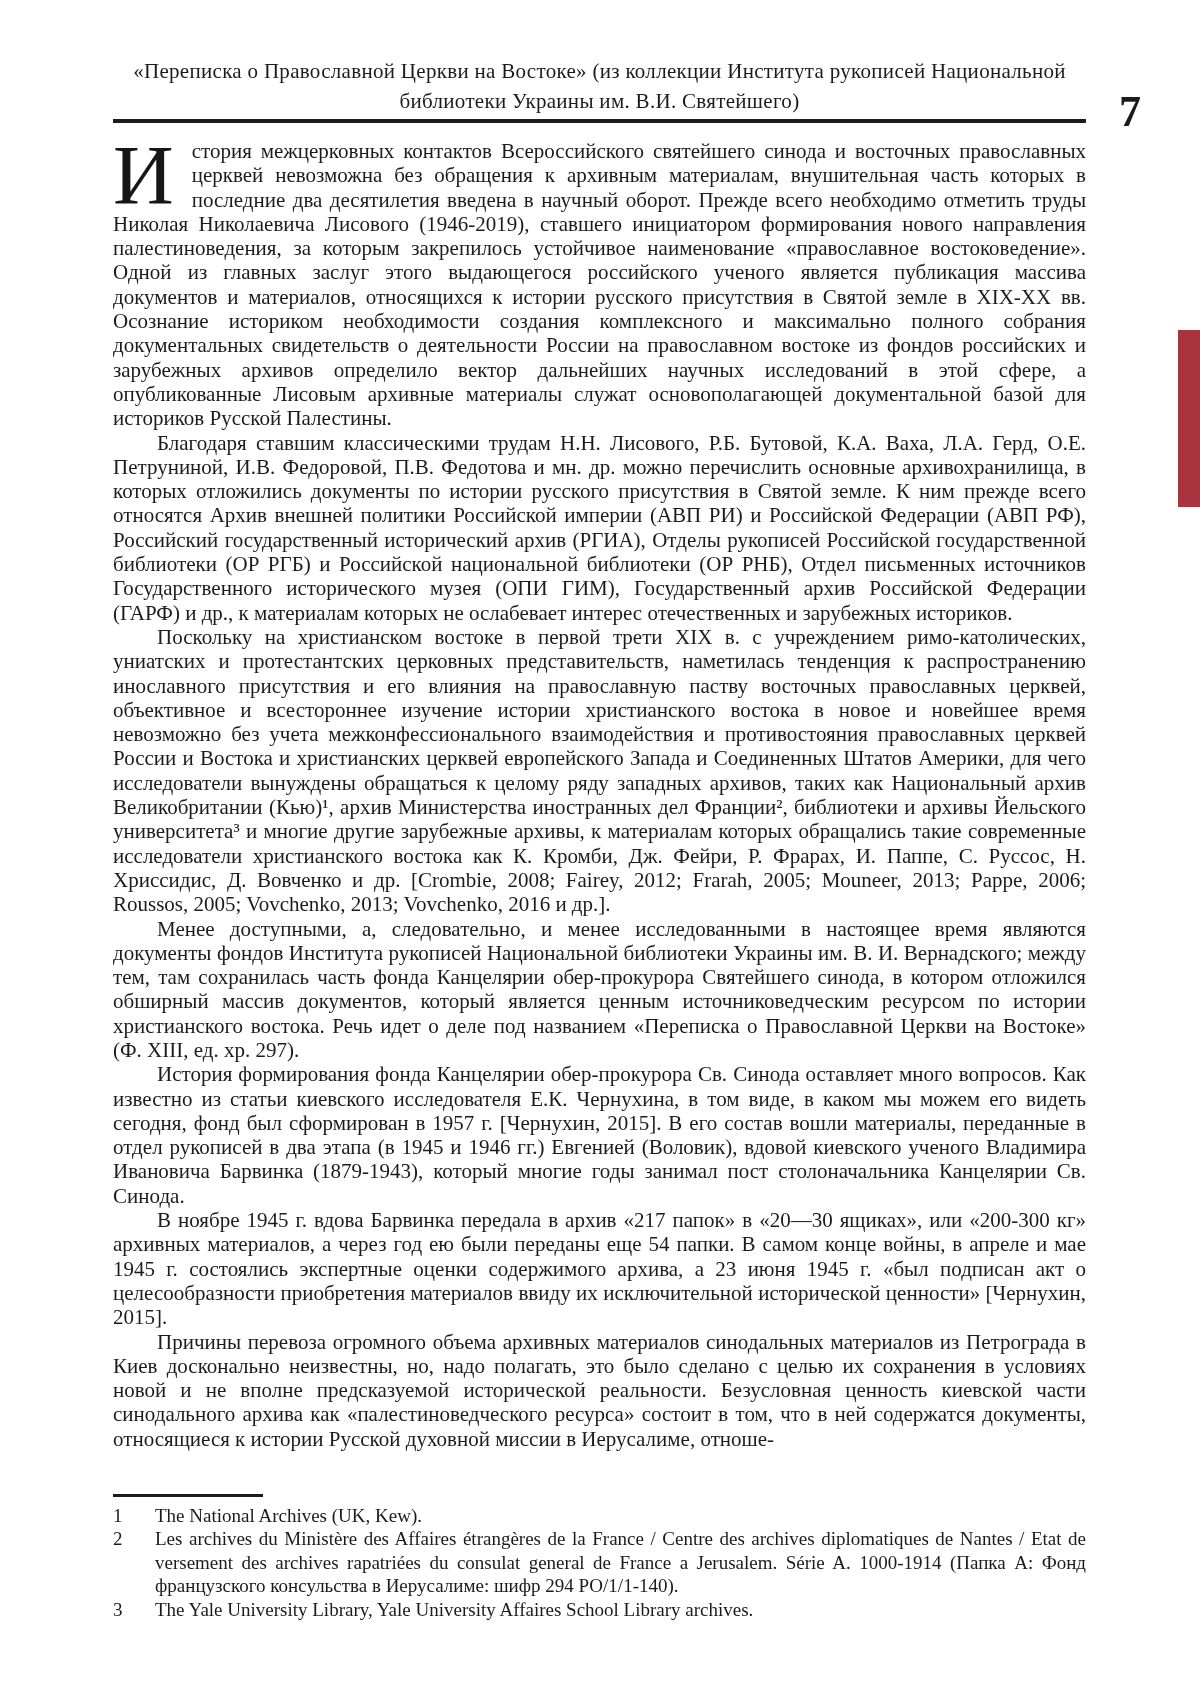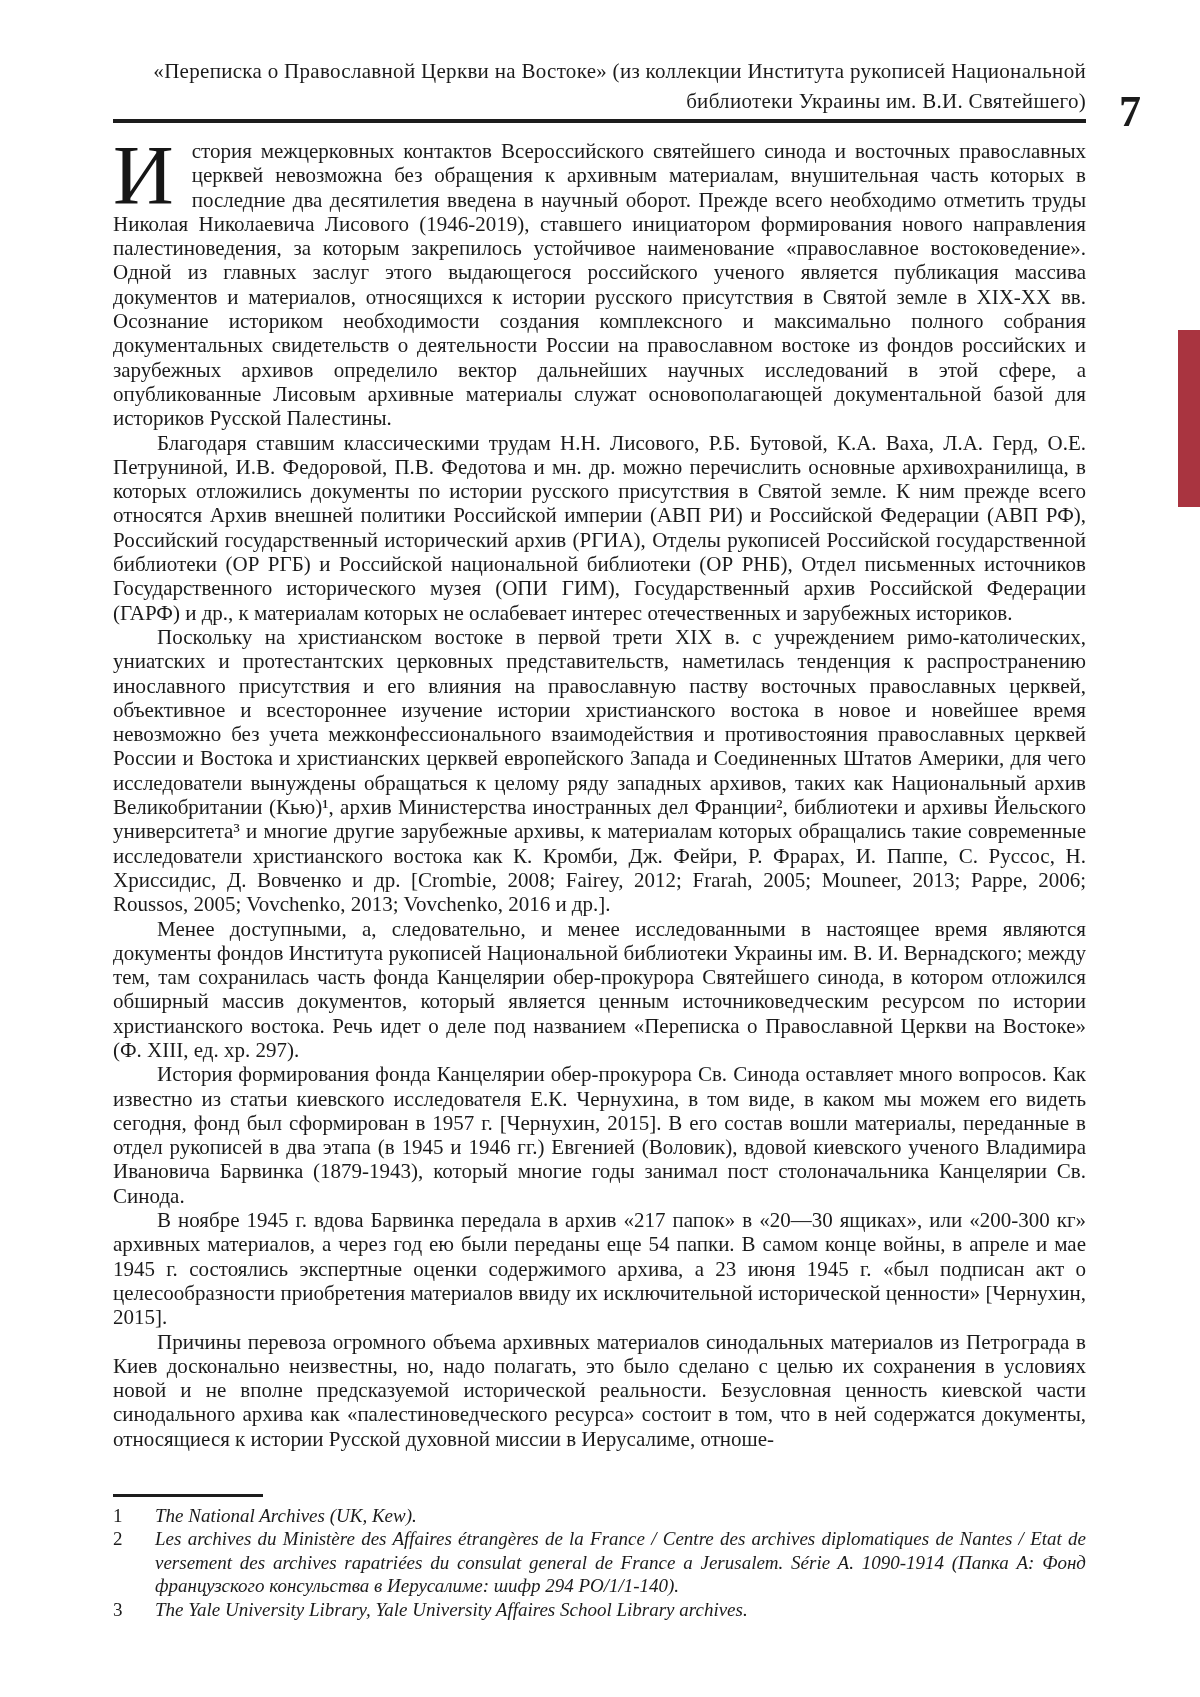--- a/index.html
+++ b/index.html
@@ -8,21 +8,21 @@
     width: 1200px;
     height: 1697px;
     background: #ffffff;
     overflow: hidden;
     font-family: "Liberation Serif", "DejaVu Serif", serif;
     color: #1b1b1b;
   }
   .running-head {
     position: absolute;
     left: 113px; top: 56px; width: 973px;
-    text-align: right;
+    text-align: center;
     font-size: 21px;
     line-height: 30px;
     letter-spacing: 0.3px;
   }
   .head-rule {
     position: absolute;
     left: 113px; top: 119px; width: 973px; height: 4px;
     background: #1c1c1c;
   }
   .page-number {
@@ -56,21 +56,21 @@
     font-size: 19px;
     line-height: 23.4px;
   }
   .fn-rule {
     width: 150px; height: 3px;
     background: #1c1c1c;
     margin-bottom: 7px;
   }
   .fn { display: flex; }
   .fn-num { flex: 0 0 42px; width: 42px; }
-  .fn-text { flex: 1; text-align: justify; font-style: italic; }
+  .fn-text { flex: 1; text-align: justify; }
   .red-bar {
     position: absolute;
     right: 0; top: 330px;
     width: 22px; height: 177px;
     background: #A93440;
   }
 </style>
 </head>
 <body>
 
@@ -96,21 +96,21 @@
   </div>
 
   <div class="footnotes">
     <div class="fn-rule"></div>
     <div class="fn">
       <span class="fn-num">1</span>
       <span class="fn-text">The National Archives (UK, Kew).</span>
     </div>
     <div class="fn">
       <span class="fn-num">2</span>
-      <span class="fn-text">Les archives du Ministère des Affaires étrangères de la France / Centre des archives diplomatiques de Nantes / Etat de versement des archives rapatriées du consulat general de France a Jerusalem. Série A. 1090-1914 (Папка А: Фонд французского консульства в Иерусалиме: шифр 294 РО/1/1-140).</span>
+      <span class="fn-text">Les archives du Ministère des Affaires étrangères de la France / Centre des archives diplomatiques de Nantes / Etat de versement des archives rapatriées du consulat general de France a Jerusalem. Série A. 1000-1914 (Папка А: Фонд французского консульства в Иерусалиме: шифр 294 РО/1/1-140).</span>
     </div>
     <div class="fn">
       <span class="fn-num">3</span>
       <span class="fn-text">The Yale University Library, Yale University Affaires School Library archives.</span>
     </div>
   </div>
 
   <div class="red-bar"></div>
 
 </div>

